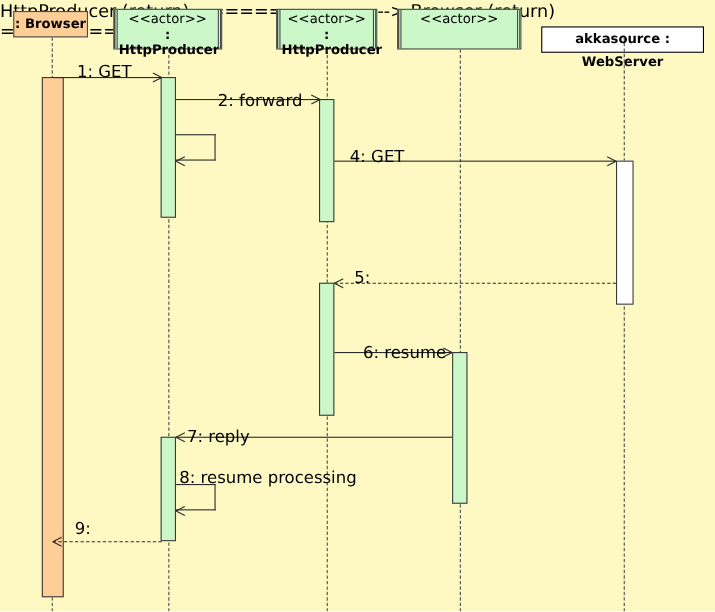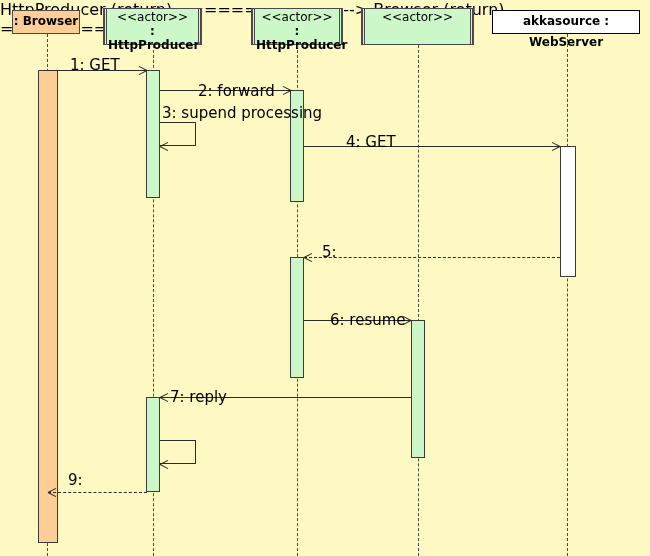--- a/index.html
+++ b/index.html
@@ -169,21 +169,21 @@
 
   <div class="participant actor" style="left:251px; top:8px; width:92px; height:37px;">
     <span class="p-stereo">&lt;&lt;actor&gt;&gt;</span>
     <span class="p-name">: HttpProducer</span>
   </div>
 
   <div class="participant actor" style="left:361px; top:8px; width:113px; height:37px;">
     <span class="p-stereo">&lt;&lt;actor&gt;&gt;</span>
   </div>
 
-  <div class="participant server" style="left:492px; top:10px; width:148px; height:24px;">
+  <div class="participant server" style="left:492px; top:24px; width:148px; height:24px;">
     <span class="p-name">akkasource : WebServer</span>
   </div>
 
   
   <div class="lifeline" style="left:47px; top:34px; height:522px;"></div>
   <div class="lifeline" style="left:153px; top:45px; height:511px;"></div>
   <div class="lifeline" style="left:297px; top:45px; height:511px;"></div>
   <div class="lifeline" style="left:418px; top:45px; height:511px;"></div>
   <div class="lifeline" style="left:567px; top:34px; height:522px;"></div>
 
@@ -208,44 +208,44 @@
   <div class="msg-label" style="left:70px; top:56px;">1: GET</div>
 
   
   <div class="msg-line" style="left:160px; top:90px; width:131px;"></div>
   <div class="arrow right" style="left:282px; top:90px;"></div>
   <div class="msg-label" style="left:198px; top:82px;">2: forward</div>
 
   
   <div class="self-loop" style="left:160px; top:122px; width:36px; height:24px;"></div>
   <div class="arrow left" style="left:160px; top:146px;"></div>
-  <div class="msg-label" style="left:162px; top:104px;">3: supend processing</div>
 
   
   <div class="msg-line" style="left:304px; top:146px; width:256px;"></div>
   <div class="arrow right" style="left:551px; top:146px;"></div>
-  <div class="msg-label" style="left:318px; top:133px;margin-left:28px;">4: GET</div>
+  <div class="msg-label" style="left:318px; top:133px;">4: GET</div>
 
    HttpProducer (return) ============ --&gt;
   <div class="msg-line dashed" style="left:304px; top:257px; width:256px;"></div>
   <div class="arrow left" style="left:304px; top:257px;"></div>
   <div class="msg-label" style="left:322px; top:243px;">5:</div>
 
   
   <div class="msg-line" style="left:304px; top:320px; width:107px;"></div>
   <div class="arrow right" style="left:402px; top:320px;"></div>
   <div class="msg-label" style="left:330px; top:311px;">6: resume</div>
 
   
   <div class="msg-line" style="left:160px; top:397px; width:251px;"></div>
   <div class="arrow left" style="left:160px; top:397px;"></div>
   <div class="msg-label" style="left:170px; top:388px;">7: reply</div>
 
   
   <div class="self-loop" style="left:160px; top:440px; width:36px; height:24px;"></div>
   <div class="arrow left" style="left:160px; top:464px;"></div>
+  <div class="msg-label" style="left:163px; top:425px;">8: resume processing</div>
 
    Browser (return) ============ --&gt;
   <div class="msg-line dashed" style="left:48px; top:492px; width:99px;"></div>
   <div class="arrow left" style="left:48px; top:492px;"></div>
   <div class="msg-label" style="left:68px; top:471px;">9:</div>
 
 </div>
 
 </body></html>

